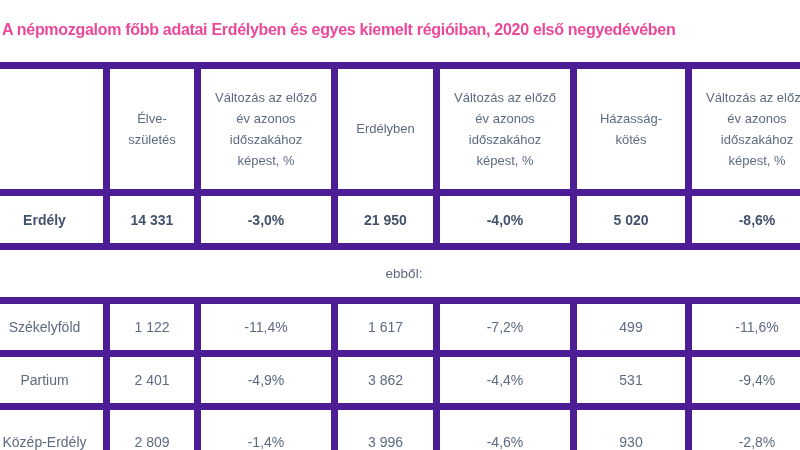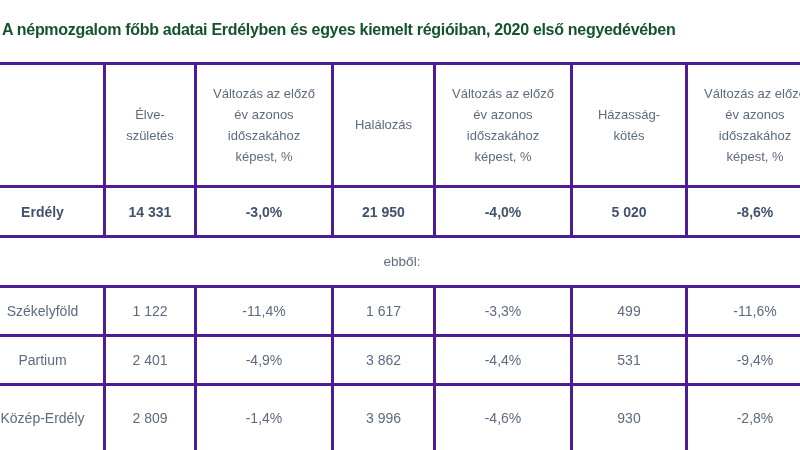--- a/index.html
+++ b/index.html
@@ -12,33 +12,33 @@
     font-family: "Liberation Sans", sans-serif;
   }
   .title {
     position: absolute;
     left: 2px;
     top: 21px;
     width: 798px;
     font-size: 16px;
     font-weight: 700;
     letter-spacing: -0.3px;
-    color: #14532d;
+    color: #ec4899;
     white-space: nowrap;
   }
   table.stats {
     position: absolute;
     left: -21px;
     top: 62px;
     width: 843px;
     border-collapse: collapse;
     table-layout: fixed;
   }
   .stats th, .stats td {
-    border: 3px solid #4c1d95;
+    border: 7px solid #4c1d95;
     text-align: center;
     vertical-align: middle;
     padding: 0;
     color: #5d6b80;
     font-weight: 400;
   }
   .stats thead th {
     height: 120px;
     font-size: 13px;
     line-height: 1.62;
@@ -78,21 +78,21 @@
     </colgroup>
     <thead>
       <tr>
         <th></th>
         <th>Élve-
 születés</th>
         <th>Változás az előző
 év azonos
 időszakához
 képest, %</th>
-        <th>Halálozás</th>
+        <th>Erdélyben</th>
         <th>Változás az előző
 év azonos
 időszakához
 képest, %</th>
         <th>Házasság-
 kötés</th>
         <th>Változás az előző
 év azonos
 időszakához
 képest, %</th>
@@ -109,21 +109,21 @@
         <td>-8,6%</td>
       </tr>
       <tr class="row-divider">
         <td colspan="7">ebből:</td>
       </tr>
       <tr class="row-sub">
         <td>Székelyföld</td>
         <td>1 122</td>
         <td>-11,4%</td>
         <td>1 617</td>
-        <td>-3,3%</td>
+        <td>-7,2%</td>
         <td>499</td>
         <td>-11,6%</td>
       </tr>
       <tr class="row-sub">
         <td>Partium</td>
         <td>2 401</td>
         <td>-4,9%</td>
         <td>3 862</td>
         <td>-4,4%</td>
         <td>531</td>

